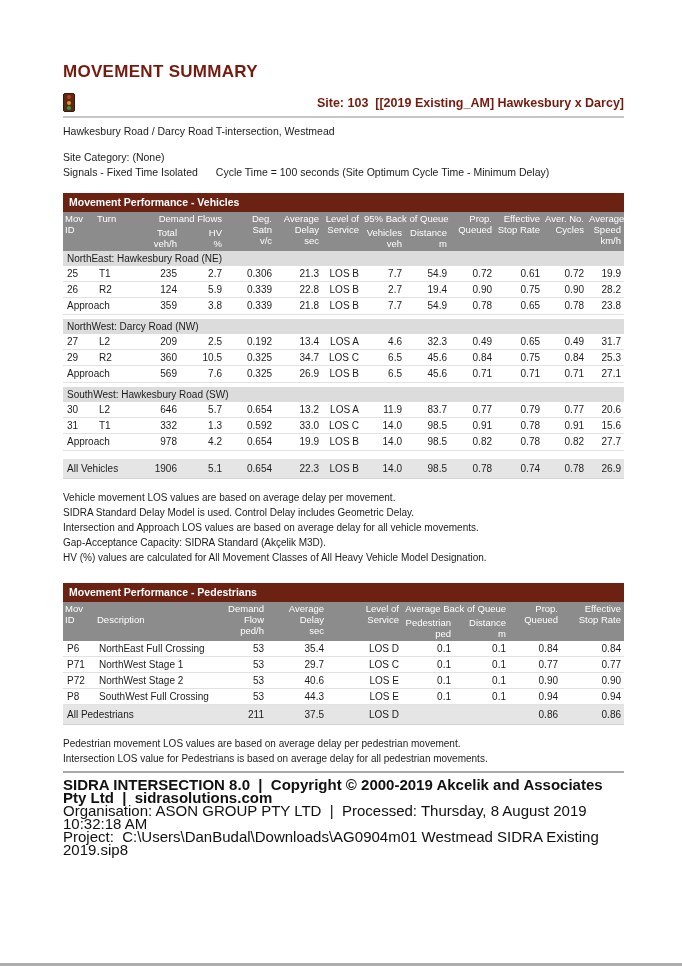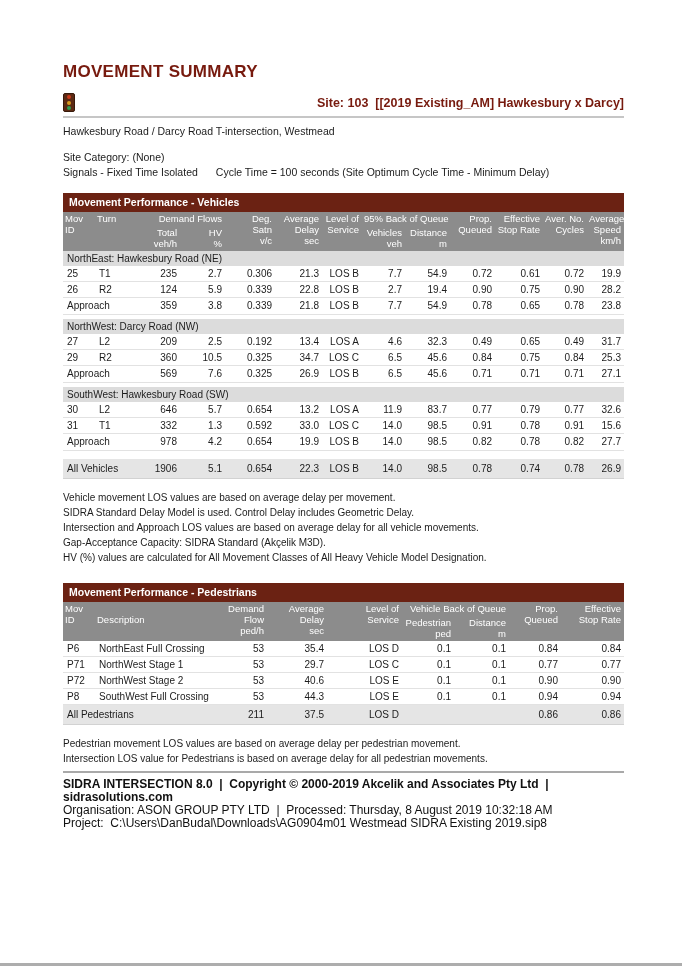--- a/index.html
+++ b/index.html
@@ -57,21 +57,21 @@
   tr.tall td.gap-cell{height:8px;}
   tr.total-row td{background:#e5e5e5;height:16px;border-bottom:1px solid #d2d2d2;}
   tr.total-row.topline td{border-top:1px solid #979797;}
 
   .notes{font-size:10px;line-height:15px;margin-top:11px;color:#1c1c1c;}
   .notes div{white-space:pre-wrap;}
 
   .report-footer{
     position:absolute;left:63px;top:771px;width:561px;
     border-top:2px solid #a9a9a9;padding-top:5px;
-    font-size:12px;line-height:13px;color:#111;
+    font-size:15px;line-height:13px;color:#111;
   }
   .report-footer div{white-space:pre-wrap;}
   .footer-bold{font-weight:bold;}
   .page-bottom-edge{
     position:absolute;left:0;bottom:0;width:682px;height:3px;background:#adadad;
   }
 </style>
 </head>
 <body>
 
@@ -285,21 +285,21 @@
             <td class="num">646</td>
             <td class="num">5.7</td>
             <td class="num">0.654</td>
             <td class="num">13.2</td>
             <td class="num">LOS A</td>
             <td class="num">11.9</td>
             <td class="num">83.7</td>
             <td class="num">0.77</td>
             <td class="num">0.79</td>
             <td class="num">0.77</td>
-            <td class="num">32.6</td>
+            <td class="num">20.6</td>
           </tr>
           <tr class="data-row">
             <td class="left">31</td>
             <td class="left">T1</td>
             <td class="num">332</td>
             <td class="num">1.3</td>
             <td class="num">0.592</td>
             <td class="num">33.0</td>
             <td class="num">LOS C</td>
             <td class="num">14.0</td>
@@ -383,21 +383,21 @@
             </th>
           <th rowspan="2">
               <div>Average</div>
               <div>Delay</div>
               <div>sec</div>
             </th>
           <th rowspan="2">
               <div>Level of</div>
               <div>Service</div>
             </th>
-          <th class="group" colspan="2">Vehicle Back of Queue</th>
+          <th class="group" colspan="2">Average Back of Queue</th>
           <th rowspan="2">
               <div>Prop.</div>
               <div>Queued</div>
             </th>
           <th rowspan="2">
               <div>Effective</div>
               <div>Stop Rate</div>
             </th>
         </tr>
         <tr>

